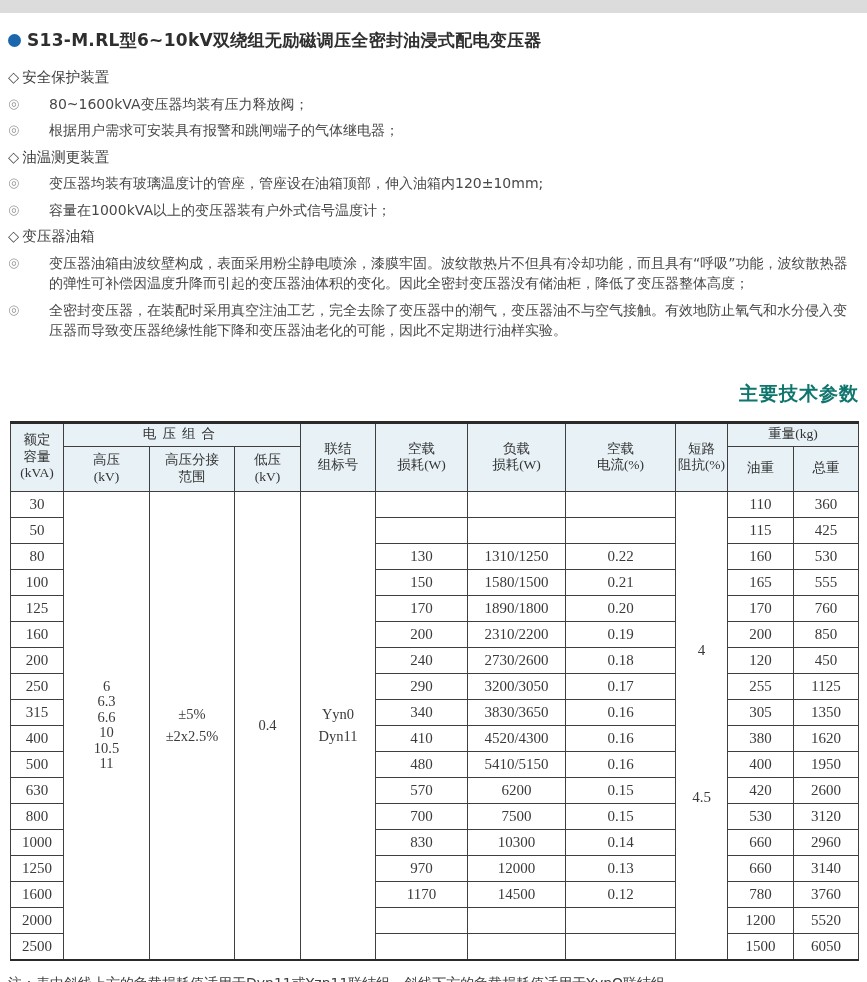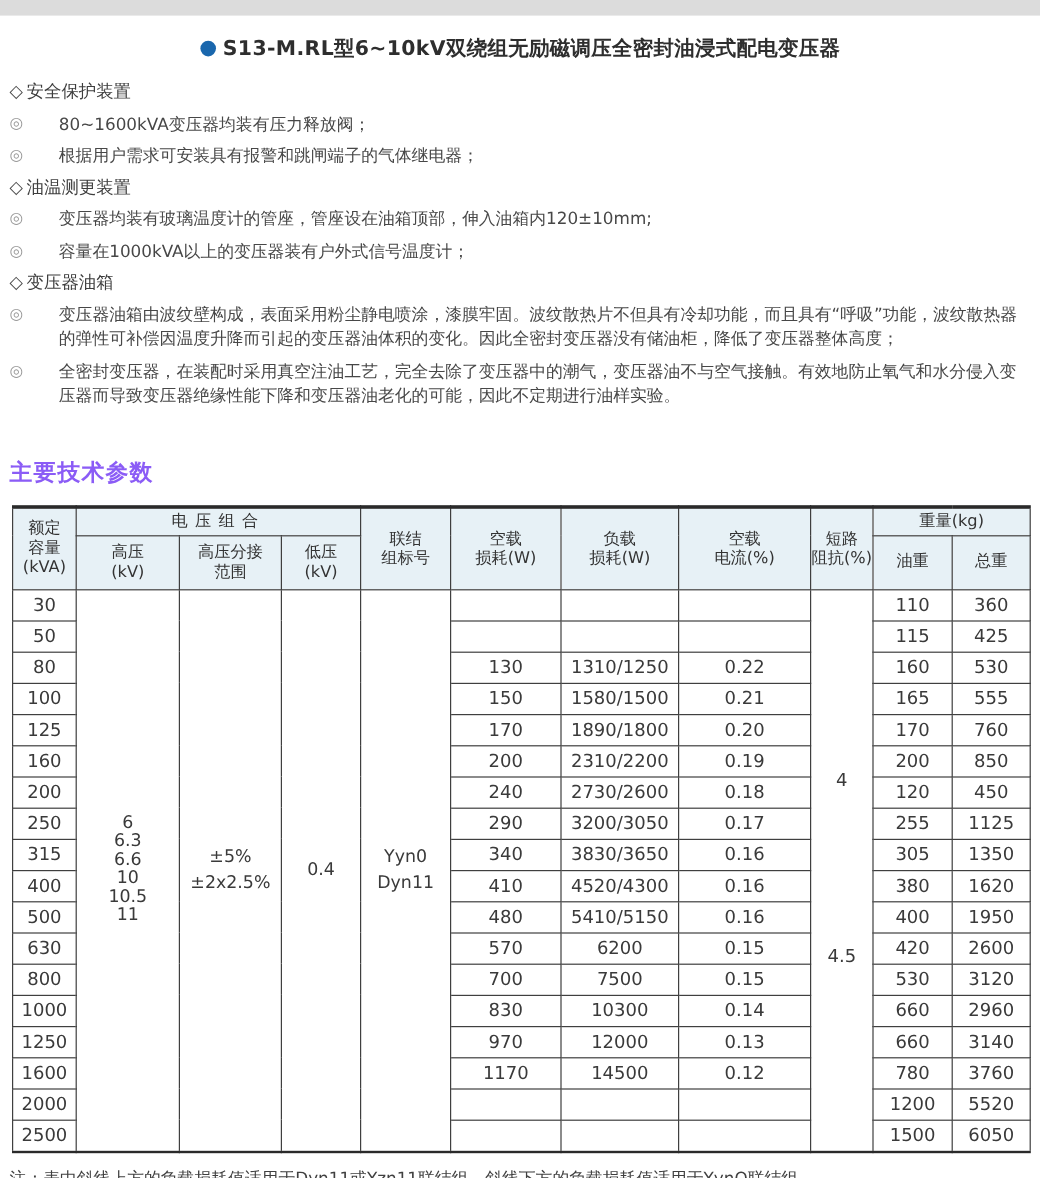--- a/index.html
+++ b/index.html
@@ -4,36 +4,36 @@
 <style>
   html,body{margin:0;padding:0;background:#ffffff;}
   .page{
     position:relative;width:867px;height:982px;background:#ffffff;overflow:hidden;
     font-family:"DejaVu Sans","Liberation Sans",sans-serif;color:#3f3f3f;
   }
   .topband{height:13px;background:#dcdcdc;}
   .content{padding:0 8px;}
 
   
-  .title-row{display:flex;align-items:center;margin:16px 0 15px 0;justify-content:center;}
+  .title-row{display:flex;align-items:center;margin:16px 0 15px 0;}
   .dot{width:13px;height:13px;border-radius:50%;background:#1a67ad;flex:none;margin-right:6px;}
   .doc-title{font-size:17px;font-weight:bold;color:#2e2e2e;margin:0;letter-spacing:0.3px;}
 
   
   .sec-head{display:flex;font-size:14.5px;color:#3d3d3d;line-height:20.5px;margin-bottom:6px;}
   .sec-head .dia{margin-right:3px;color:#4a4a4a;}
   .item{display:flex;font-size:14px;color:#474747;line-height:20.5px;margin-bottom:6px;}
   .item .ring{width:19px;flex:none;color:#9a9a9a;font-size:13px;}
   .item .txt{flex:1;margin-left:22px;}
 
   
-  .params-heading{font-size:19px;font-weight:600;color:#8b5cf6;margin:40px 0 14px 0;letter-spacing:1px;}
-
-  
-  .tbl-wrap{margin-left:2px;}
+  .params-heading{font-size:19px;font-weight:600;color:#0f766e;margin:40px 0 14px 0;letter-spacing:1px;text-align:right;}
+
+  
+  .tbl-wrap{margin-left:2px;font-family:Liberation Serif, serif;}
   table{border-collapse:collapse;table-layout:fixed;width:848px;
         border-top:3px solid #2a2a2a;border-bottom:2px solid #2a2a2a;}
   th,td{border:1px solid #3f3f3f;text-align:center;vertical-align:middle;padding:0;overflow:hidden;}
   thead th{background:#e7f1f6;font-weight:500;font-size:13.5px;line-height:16.5px;color:#333;}
   thead tr.h1{height:24px;}
   thead tr.h2{height:45px;}
   .pre{white-space:pre-line;}
   th.vg{letter-spacing:0.45em;}
   tbody td{font-size:15px;color:#3a3a3a;height:25px;line-height:25px;}
   td.merged{white-space:pre-line;font-size:14.5px;line-height:22px;}

